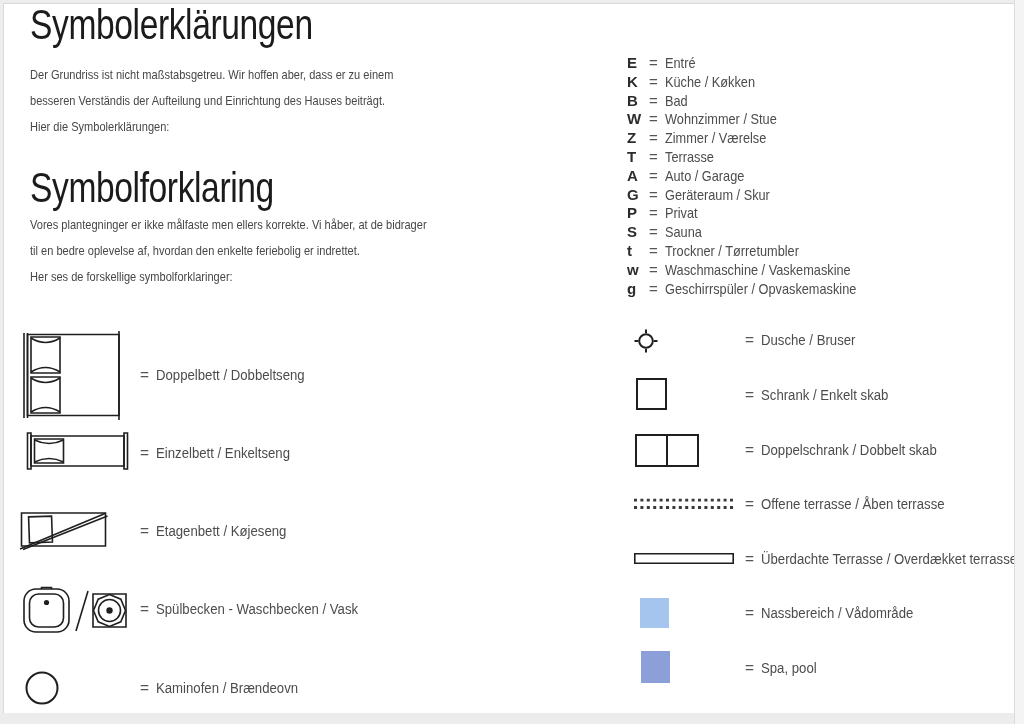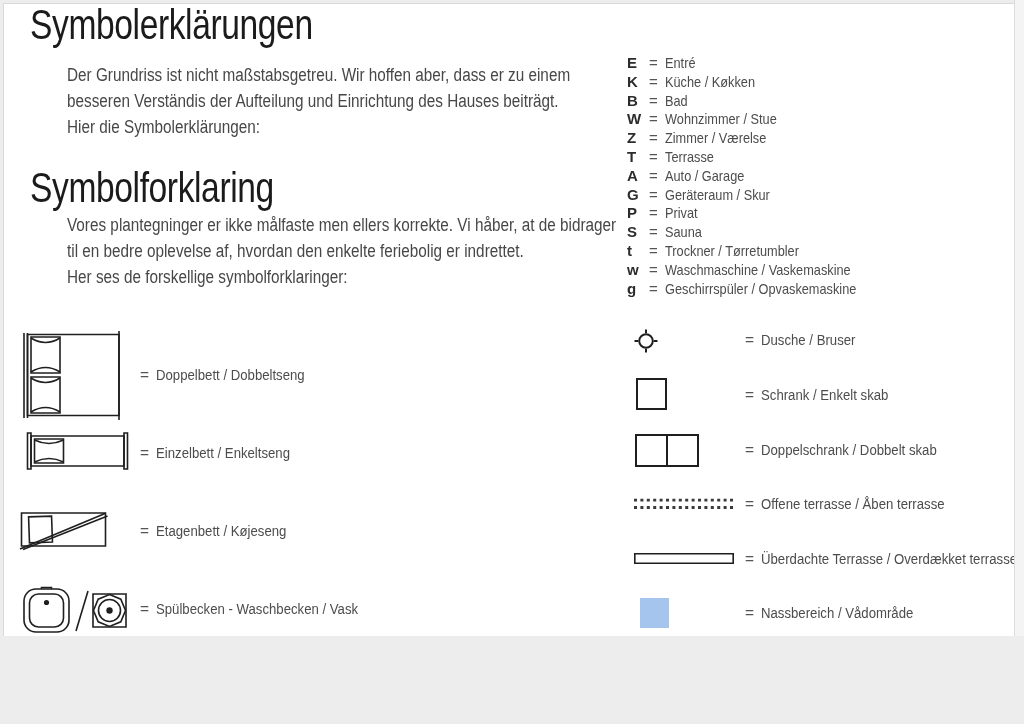--- a/index.html
+++ b/index.html
@@ -2,34 +2,34 @@
 <html><head>
 <meta charset="utf-8">
 <style>
   html,body{margin:0;padding:0;}
   body{
     width:1024px;height:724px;
     background:#ededed;
     font-family:"Liberation Sans","DejaVu Sans",sans-serif;
     overflow:hidden;
   }
-  #stage{position:relative;width:1024px;height:636px;background:#ededed;overflow:hidden;}
+  #stage{position:relative;width:1024px;height:724px;background:#ededed;overflow:hidden;}
   .page{
     position:absolute;left:3px;top:3px;width:1011px;height:709px;
     background:#ffffff;border-left:1px solid #d9d9d9;border-top:1px solid #d9d9d9;
   }
   .edge-bottom{position:absolute;left:0;top:713px;width:1024px;height:11px;background:#ececec;}
   .edge-right{position:absolute;left:1014px;top:0;width:10px;height:724px;background:#f4f4f4;border-left:1px solid #dcdcdc;}
 
   .abs{position:absolute;}
   .h1{
     font-size:42px;line-height:1.05;color:#1b1b1b;letter-spacing:-0.5px;
     transform:scaleX(0.80);transform-origin:0 0;white-space:nowrap;font-weight:400;
   }
-  .intro{font-size:18px;line-height:26px;color:#474747;margin-left:37px;}
+  .intro{font-size:13px;line-height:26px;color:#474747;}
   .intro .ln{transform:scaleX(0.85);transform-origin:0 50%;white-space:nowrap;}
 
   .lc-block{left:627px;top:54px;}
   .lc-row{display:flex;align-items:baseline;height:18.8px;font-size:15px;}
   .lc-letter{width:22px;font-weight:bold;color:#2c2c2c;flex:0 0 auto;}
   .lc-eq{width:16px;color:#555;flex:0 0 auto;}
   .lc-desc{color:#4c4c4c;transform:scaleX(0.85);transform-origin:0 50%;white-space:nowrap;}
 
   .lbl{display:flex;align-items:center;gap:7px;font-size:15.5px;color:#4c4c4c;height:20px;}
   .lbl .eq{color:#555;}

